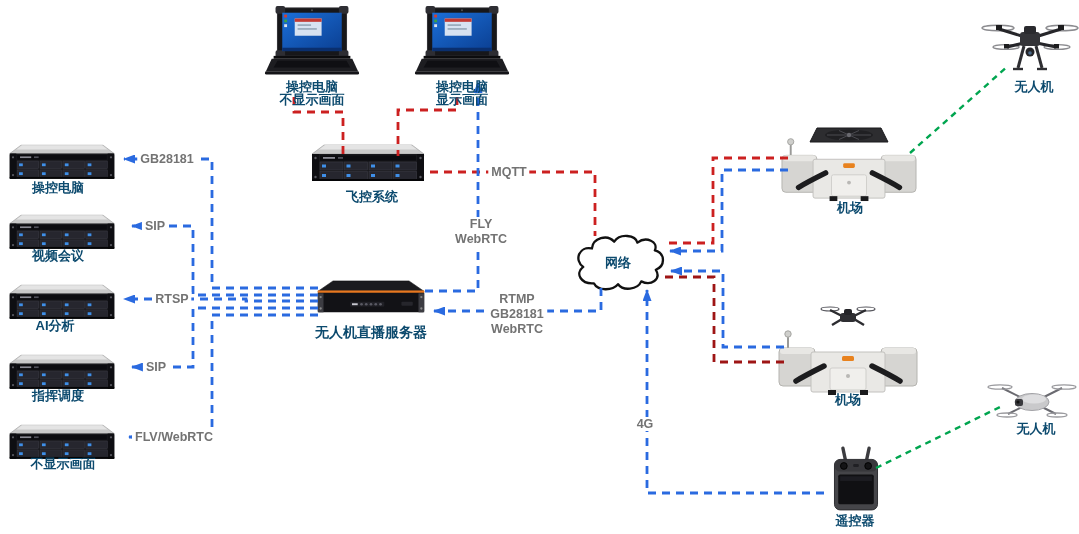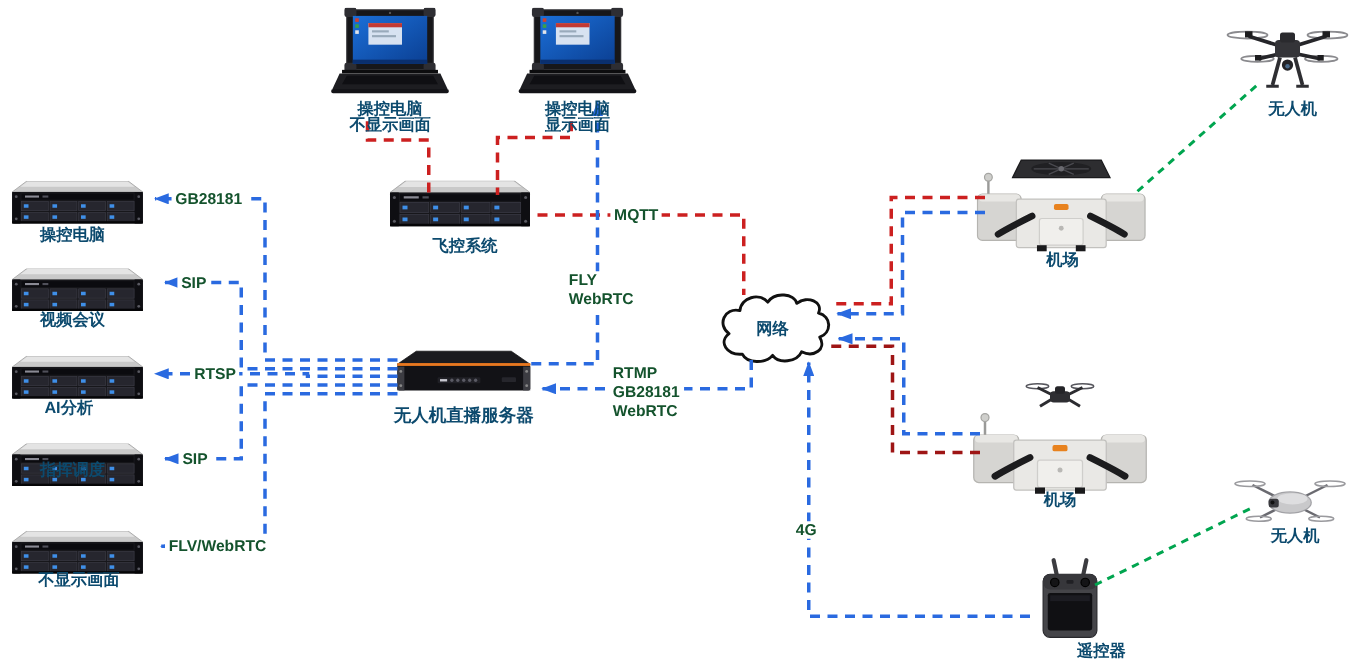--- a/index.html
+++ b/index.html
@@ -7,22 +7,22 @@
     position:relative;width:1079px;height:534px;background:#ffffff;overflow:hidden;
     font-family:"Liberation Sans","DejaVu Sans",sans-serif;
   }
   .dev{position:absolute;}
   .node-label{
     position:absolute;transform:translate(-50%,-50%);
     font-size:13px;font-weight:700;color:#0c4a6e;white-space:nowrap;line-height:14px;text-align:center;
   }
   .proto-label{
     position:absolute;transform:translate(-50%,-50%);
-    font-size:12.5px;font-weight:700;color:#14532d;white-space:nowrap;
-    background:#ffffff;padding:0 3px;line-height:14px;
+    font-size:12.5px;font-weight:700;color:#737373;white-space:nowrap;
+    background:#ffffff;padding:0 3px;line-height:14px;text-align:center;
   }
   .red-label{color:#0c4a6e;font-size:14px;}
   #lines{position:absolute;left:0;top:0;pointer-events:none;}
   .stack{line-height:15px;}
 </style>
 </head>
 <body>
 
 <div id="canvas">
 
@@ -279,36 +279,36 @@
     <path d="M318,308 L193,308 L193,367 L132,367" fill="none" stroke-width="2.8" stroke-dasharray="8 6" marker-end="url(#arrBlue)" stroke="#2a6ae0"></path>
     <path d="M318,315 L212,315 L212,437 L129,437" fill="none" stroke-width="2.8" stroke-dasharray="8 6" marker-end="url(#arrBlue)" stroke="#2a6ae0"></path>
 
     <path d="M910,153 L1008,66" fill="none" stroke-width="2.4" stroke-dasharray="6 5" stroke="#00a54f"></path>
     <path d="M876,468 L1000,407" fill="none" stroke-width="2.4" stroke-dasharray="6 5" stroke="#00a54f"></path>
   </svg>
 
   <div class="node-label" style="left:58px;top:188px">操控电脑</div>
   <div class="node-label" style="left:58px;top:256px">视频会议</div>
   <div class="node-label" style="left:55px;top:326px">AI分析</div>
-  <div class="node-label" style="left:58px;top:376px">指挥调度</div>
+  <div class="node-label" style="left:58px;top:396px">指挥调度</div>
   <div class="node-label" style="left:63px;top:464px">不显示画面</div>
 
   <div class="node-label" style="left:312px;top:87px">操控电脑</div>
   <div class="node-label" style="left:312px;top:100px">不显示画面</div>
   <div class="node-label" style="left:462px;top:87px">操控电脑</div>
   <div class="node-label" style="left:462px;top:100px">显示画面</div>
 
   <div class="node-label" style="left:372px;top:197px">飞控系统</div>
   <div class="node-label red-label" style="left:371px;top:332px">无人机直播服务器</div>
   <div class="node-label" style="left:618px;top:263px">网络</div>
   <div class="node-label" style="left:850px;top:208px">机场</div>
   <div class="node-label" style="left:848px;top:400px">机场</div>
   <div class="node-label" style="left:1034px;top:87px">无人机</div>
   <div class="node-label" style="left:1036px;top:429px">无人机</div>
-  <div class="node-label" style="left:881px;top:521px">遥控器</div>
+  <div class="node-label" style="left:855px;top:521px">遥控器</div>
 
   <div class="proto-label" style="left:167px;top:159px">GB28181</div>
   <div class="proto-label" style="left:155px;top:226px">SIP</div>
   <div class="proto-label" style="left:172px;top:299px">RTSP</div>
   <div class="proto-label" style="left:156px;top:367px">SIP</div>
   <div class="proto-label" style="left:174px;top:437px">FLV/WebRTC</div>
   <div class="proto-label" style="left:509px;top:172px">MQTT</div>
 
   <div class="proto-label stack" style="left:481px;top:232px">
     <div>FLY</div>

